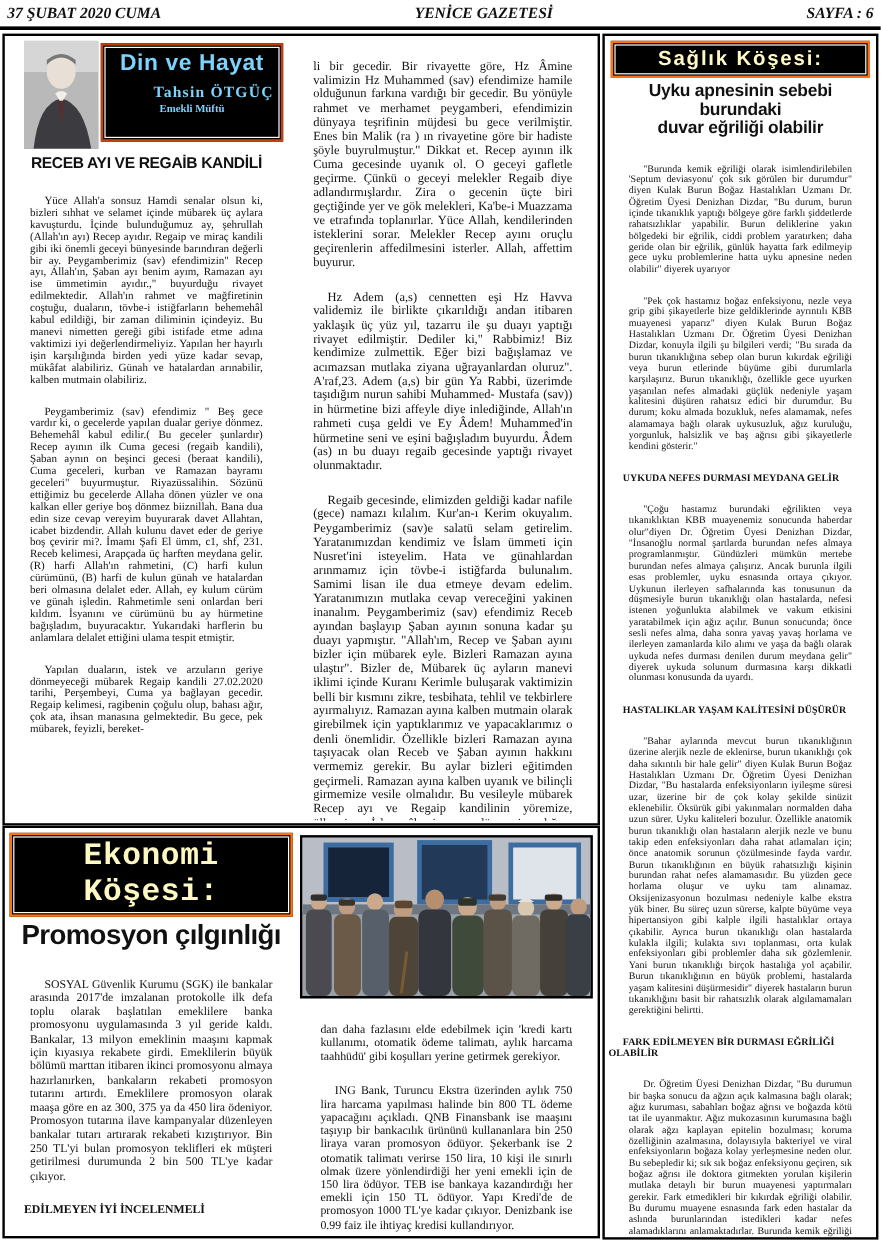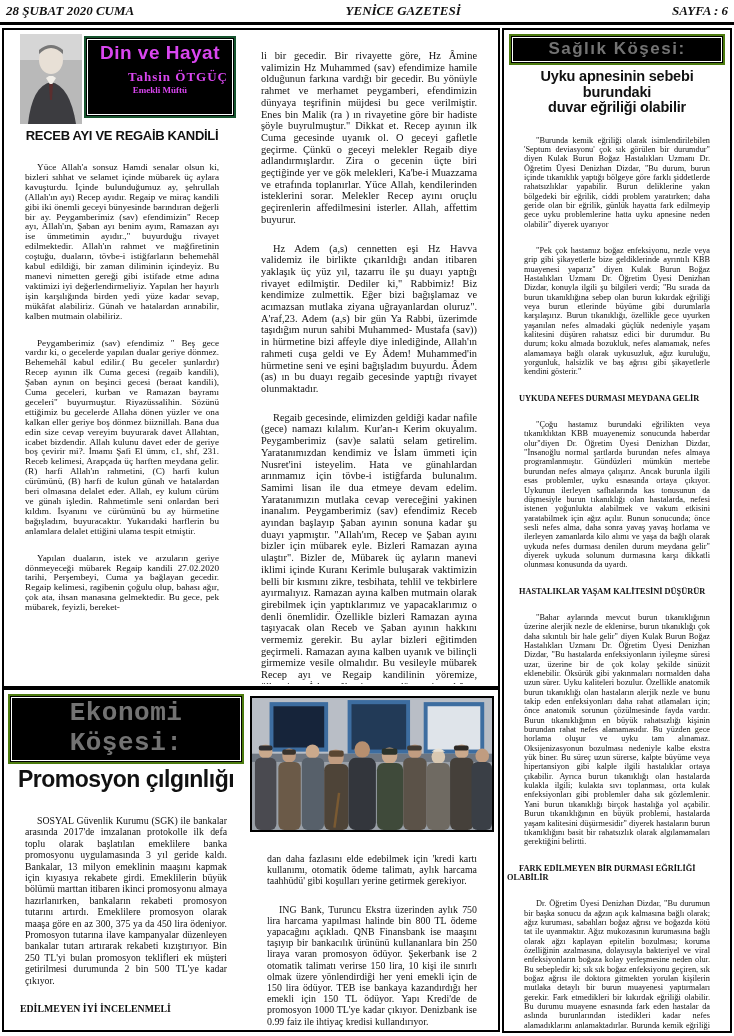--- a/index.html
+++ b/index.html
@@ -11,53 +11,53 @@
   .hdr-rule{position:absolute;left:0;top:22px;width:734px;height:3px;background:#000;}
   .panel{position:absolute;border:2px solid #000;background:#fff;box-sizing:border-box;overflow:hidden;}
   #din-panel{left:2px;top:28px;width:498px;height:660px;padding:2px 4px;}
   #saglik-panel{left:502px;top:28px;width:230px;height:1005px;padding:2px 3px;}
   #ekonomi-panel{left:2px;top:688px;width:498px;height:344px;padding:2px 4px;}
   .din-cols{display:flex;gap:8px;height:100%;}
   .din-col1{width:228px;flex:none;}
   .din-col2{flex:1;overflow:hidden;font-size:10.4px;line-height:11.7px;text-align:justify;padding-top:1px;}
   .author-strip{display:flex;height:90px;margin:2px 0 4px 12px;}
   .author-photo{width:62px;height:90px;flex:none;background:linear-gradient(180deg,#cfcfcf,#9a9a9a);}
-  .author-box{flex:1;background:#000;color:#d946ef;margin-left:2px;height:82px;margin-top:2px;
-       padding:4px 6px 2px 6px;box-sizing:border-box;border:2px solid #14532d;outline:1px solid #fff;outline-offset:-4px;}
+  .author-box{flex:1;background:#000;color:#7dd3fc;margin-left:2px;height:82px;margin-top:2px;
+       padding:4px 6px 2px 6px;box-sizing:border-box;border:2px solid #c2410c;outline:1px solid #fff;outline-offset:-4px;}
   .author-box .t1{font-family:"Liberation Sans",sans-serif;font-weight:bold;font-size:19px;text-align:center;letter-spacing:.5px;}
   .author-box .t2{font-family:"Liberation Serif",serif;font-weight:bold;font-size:13px;text-align:right;margin-top:5px;letter-spacing:1px;}
   .author-box .t3{font-family:"Liberation Serif",serif;font-weight:bold;font-size:9px;text-align:center;}
   .din-headline{font-family:"Liberation Sans",sans-serif;font-weight:bold;font-size:13px;
        letter-spacing:-.3px;text-align:center;margin:4px 0 3px 0;white-space:nowrap;}
   .din-col1-text{font-size:9.2px;line-height:9.9px;text-align:justify;overflow:hidden;height:508px;}
   p{margin:17px;text-indent:12px;}
   p.noindent{text-indent:0;}
-  .blackbar{background:#000;color:#737373;font-family:"Liberation Sans",sans-serif;font-weight:bold;
-       text-align:center;border:2px solid #4d7c0f;outline:1px solid #fff;outline-offset:-4px;}
+  .blackbar{background:#000;color:#fef9c3;font-family:"Liberation Sans",sans-serif;font-weight:bold;
+       text-align:center;border:2px solid #f97316;outline:1px solid #fff;outline-offset:-4px;}
   #saglik-bar{font-size:17px;letter-spacing:1.5px;padding:3px 0 4px 0;margin:2px 2px 4px 2px;}
   .saglik-headline{font-family:"Liberation Sans",sans-serif;font-weight:bold;font-size:14.5px;
        line-height:15.5px;text-align:center;margin:2px 0 3px 0;letter-spacing:-.2px;}
   .saglik-body{font-size:8.3px;line-height:9.35px;text-align:justify;overflow:hidden;height:925px;}
   .subhead{font-family:"Liberation Serif",serif;font-weight:bold;text-indent:12px;text-align:left;}
   .eko-cols{display:flex;gap:6px;height:100%;}
   .eko-col1{width:236px;flex:none;}
   #ekonomi-bar{font-size:26px;letter-spacing:.5px;padding:2px 0 4px 0;margin:2px 0 0 0;font-family:Liberation Mono, monospace;}
   .eko-headline{font-family:"Liberation Sans",sans-serif;font-weight:bold;font-size:23px;
        letter-spacing:-.5px;text-align:center;margin:2px 0 5px 0;white-space:nowrap;}
   .eko-body{font-size:9.8px;line-height:11.4px;text-align:justify;overflow:hidden;height:264px;}
   .eko-col2{flex:1;display:flex;flex-direction:column;}
   .queue-photo{border:2px solid #000;margin:4px 0 4px 0;height:132px;background:#8a8f96;}
   .eko-body2{font-size:9.9px;line-height:11.2px;text-align:justify;overflow:hidden;flex:1;}
 </style>
 </head>
 <body>
 
 <div class="hdr">
   <div class="hdr-inner">
-    <span>28 ŞUBAT 2020 CUMA</span>
+    <span>37 ŞUBAT 2020 CUMA</span>
     <span>YENİCE GAZETESİ</span>
     <span>SAYFA : 6</span>
   </div>
 </div>
 <div class="hdr-rule"></div>
 
 <div class="panel" id="din-panel">
   <div class="din-cols">
     <div class="din-col1">
       <div class="author-strip">

